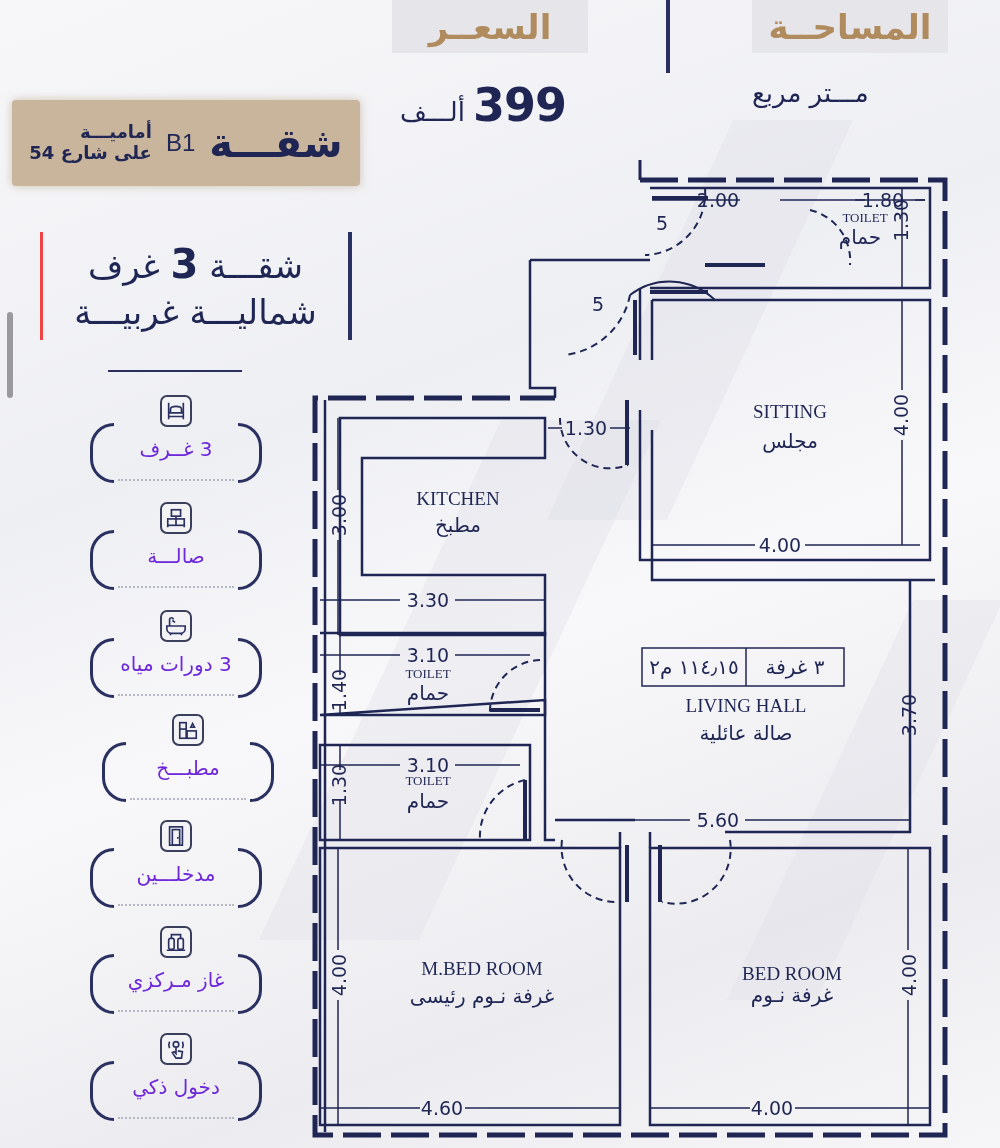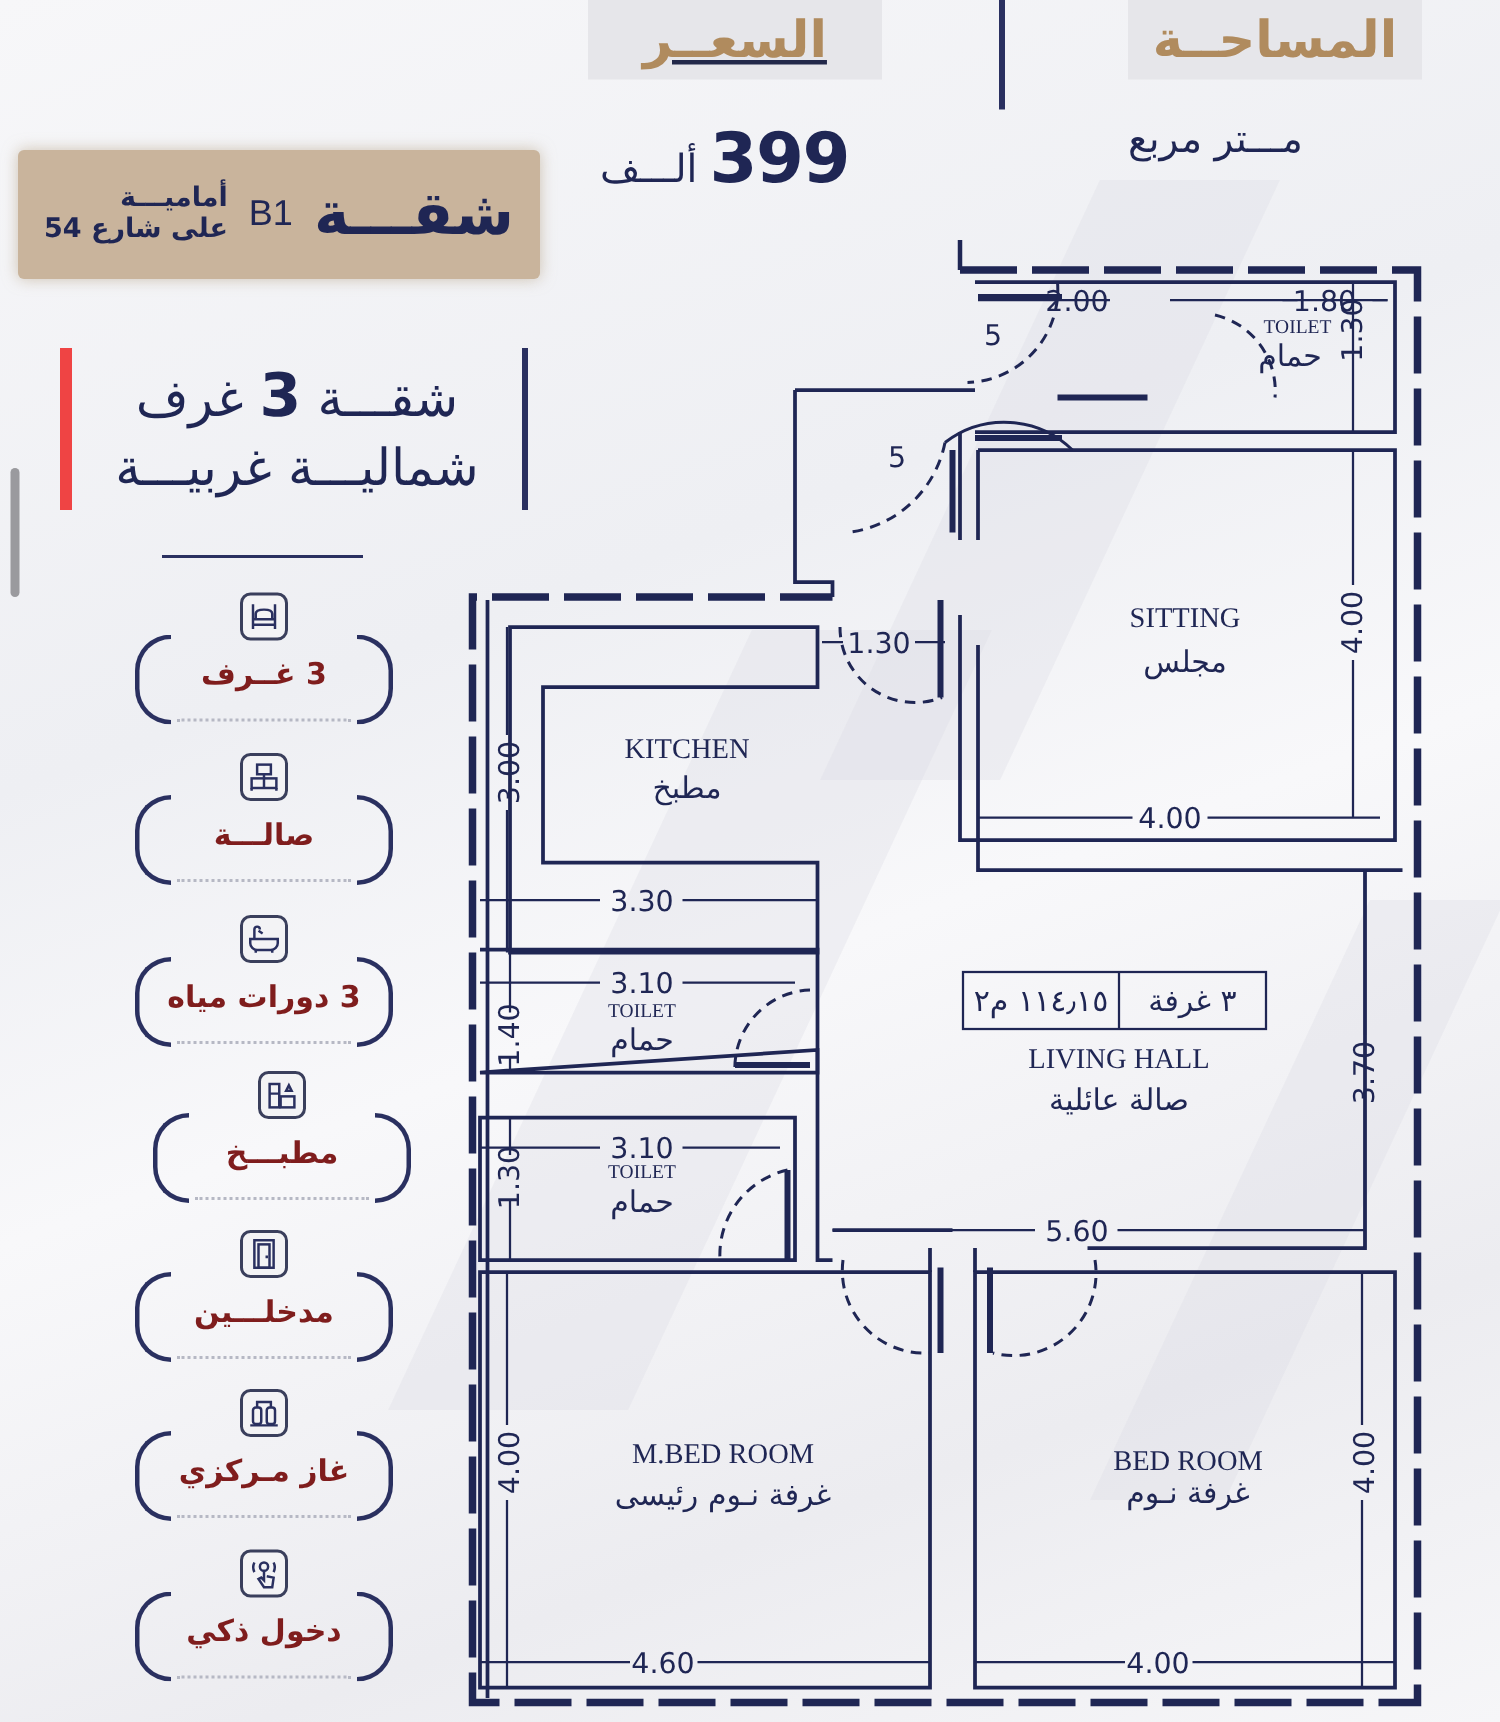--- a/index.html
+++ b/index.html
@@ -22,32 +22,32 @@
   .stat-num { font-size: 46px; font-weight: bold; letter-spacing: -1px; }
   .stat-unit { font-size: 26px; }
 
   
   .badge { position: absolute; left: 12px; top: 100px; width: 348px; height: 86px; background: #c9b49c; border-radius: 4px; box-shadow: 0 0 10px rgba(180,160,130,0.6); display: flex; align-items: center; justify-content: center; gap: 14px; direction: rtl; color: #1f2654; }
   .badge-apt { font-size: 40px; font-weight: bold; }
   .badge-code { font-size: 24px; font-family: Liberation Sans, sans-serif; }
   .badge-sub { display: flex; flex-direction: column; font-size: 18px; font-weight: bold; line-height: 1.15; }
 
   
-  .summary { position: absolute; left: 40px; top: 232px; width: 312px; height: 108px; border-left: 8px solid #ef4444; border-right: 4px solid #2a3060; display: flex; flex-direction: column; align-items: center; justify-content: center; direction: rtl; color: #1f2654; }
+  .summary { position: absolute; left: 40px; top: 232px; width: 312px; height: 108px; border-left: 3px solid #ef4444; border-right: 4px solid #2a3060; display: flex; flex-direction: column; align-items: center; justify-content: center; direction: rtl; color: #1f2654; }
   .summary-line { font-size: 34px; line-height: 1.3; }
   .summary-line b { font-weight: bold; font-size: 40px; }
   .summary-rule { position: absolute; left: 108px; top: 370px; width: 134px; height: 2px; background: #2a3060; }
 
   
   .feature { position: absolute; left: 90px; width: 172px; height: 60px; }
   .feature .bracket-l, .feature .bracket-r { position: absolute; top: 0; width: 24px; height: 60px; border: 3px solid #2a3060; }
   .feature .bracket-l { left: 0; border-right: none; border-radius: 24px 0 0 24px; }
   .feature .bracket-r { right: 0; border-left: none; border-radius: 0 24px 24px 0; }
   .feature .dots { position: absolute; left: 28px; right: 28px; bottom: 2px; border-bottom: 2px dotted #b6b8c4; }
-  .feature .label { position: absolute; left: 0; right: 0; top: 14px; text-align: center; font-size: 20px; direction: rtl; color: #7f1d1d; font-weight: bold; }
+  .feature .label { position: absolute; left: 0; right: 0; top: 14px; text-align: center; font-size: 20px; direction: rtl; color: #6d28d9; }
   .feature .icon-box { position: absolute; left: 70px; top: -28px; width: 32px; height: 32px; background: #f3f3f5; border: 2px solid #3a3f5c; border-radius: 7px; display: flex; align-items: center; justify-content: center; }
   .feature .icon-box svg { width: 22px; height: 22px; }
 
   
   .plan { position: absolute; left: 290px; top: 160px; width: 660px; height: 988px; }
   .plan svg { width: 660px; height: 988px; }
   .plan text { fill: #1f2654; }
   .t-en { font-family: "Liberation Serif", serif; font-size: 19px; }
   .t-ar { font-family: "DejaVu Sans", sans-serif; font-size: 20px; }
   .t-dim { font-family: "DejaVu Sans", sans-serif; font-size: 19px; }
@@ -57,21 +57,21 @@
 <body>
 
 <div class="bg-shard" style="left:380px;top:420px;width:160px;height:520px;"></div>
 <div class="bg-shard" style="left:640px;top:120px;width:120px;height:400px;"></div>
 <div class="bg-shard" style="left:820px;top:600px;width:90px;height:400px;"></div>
 
 <div class="scrollbar-track">
   <div class="scrollbar-thumb"></div>
 </div>
 
-<div class="hdr-box" style="left:392px;width:196px;text-decoration:underline;">
+<div class="hdr-box" style="left:392px;width:196px;">
   <span class="hdr-title">السعــر</span>
 </div>
 <div class="hdr-divider"></div>
 <div class="hdr-box" style="left:752px;width:196px;">
   <span class="hdr-title">المساحــة</span>
 </div>
 
 <div class="stat" style="left:400px;">
   <span class="stat-num">399</span>
   <span class="stat-unit">ألـــف</span>

